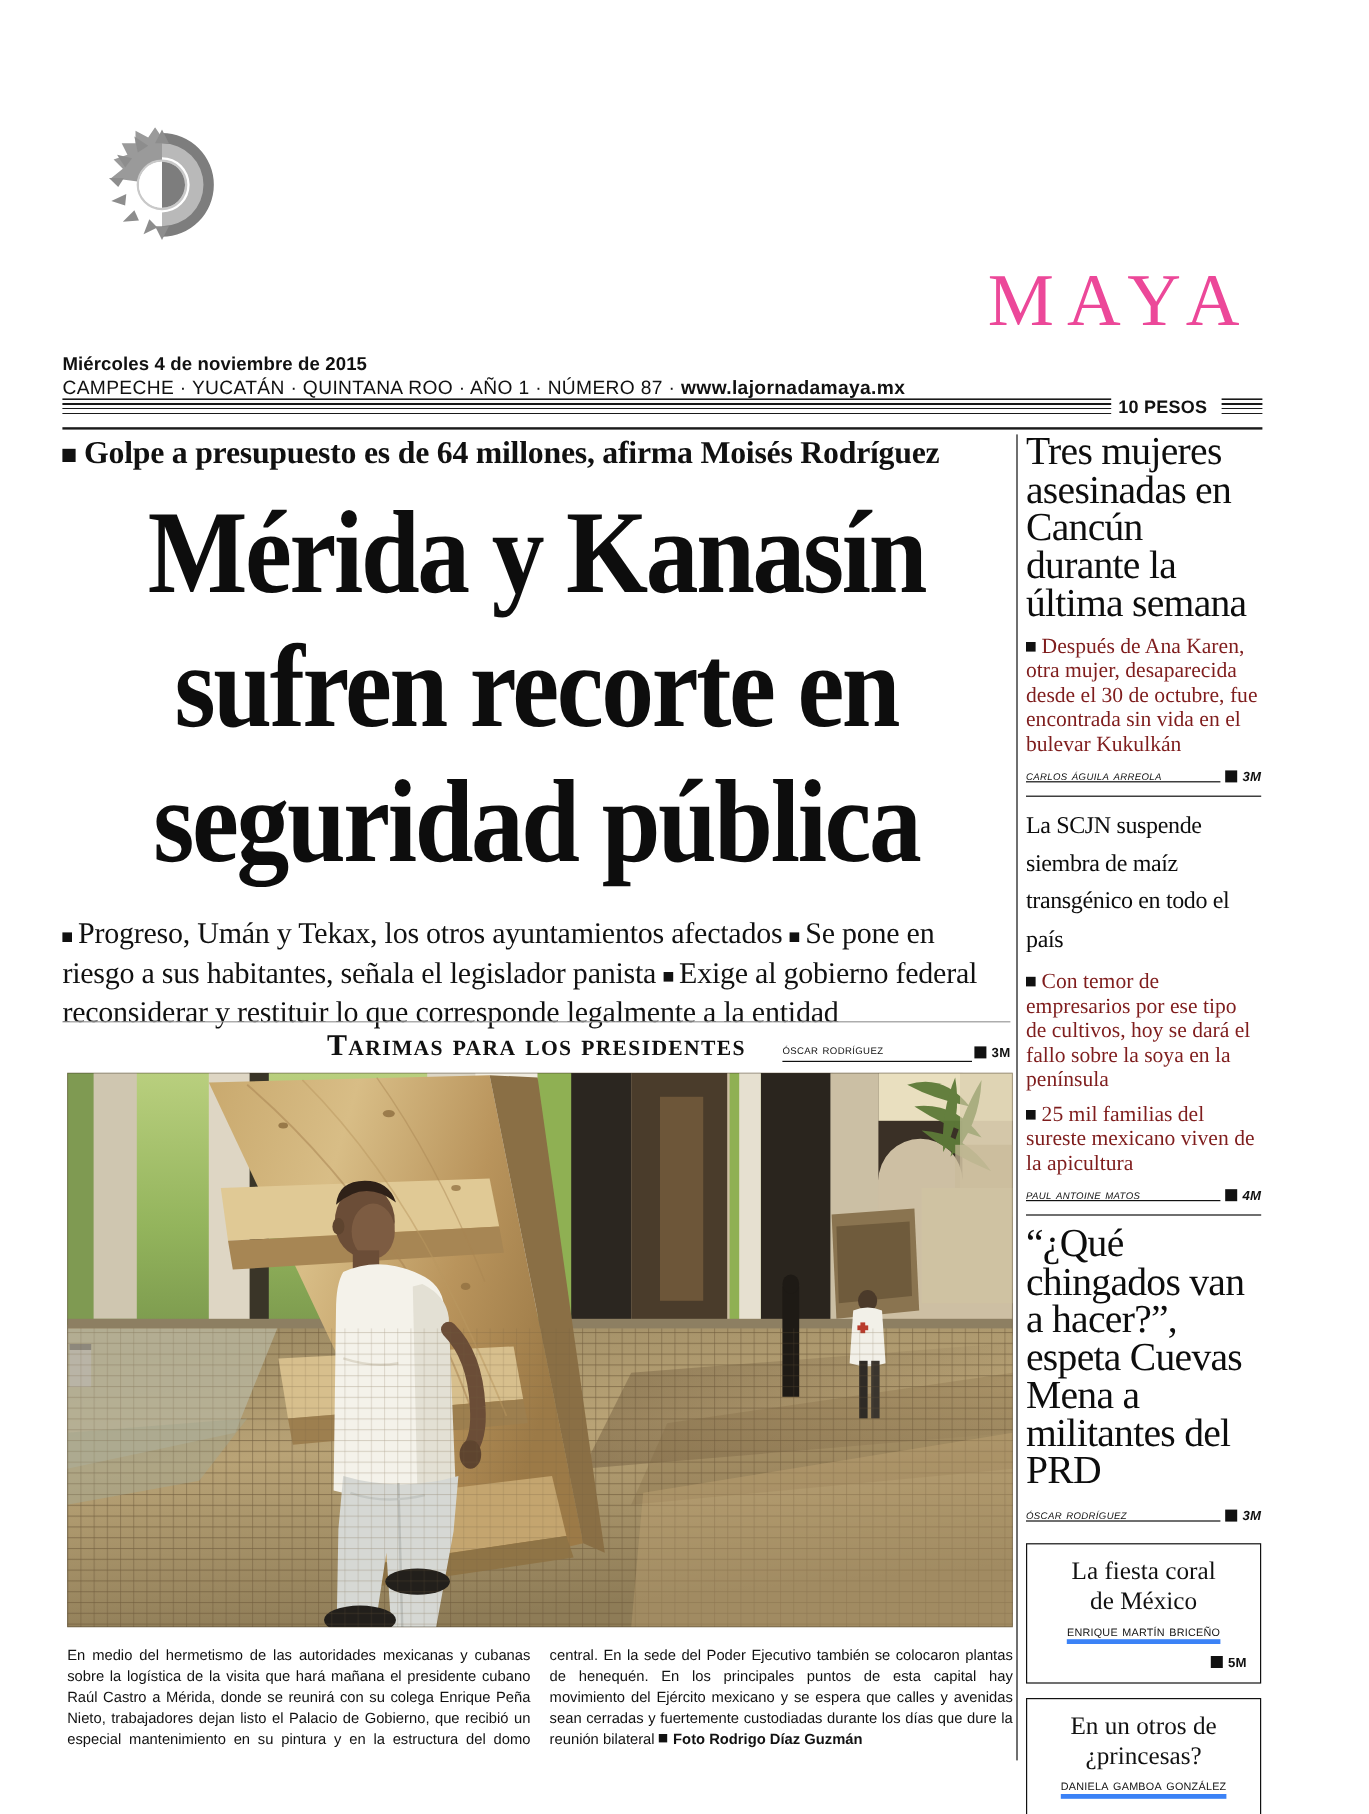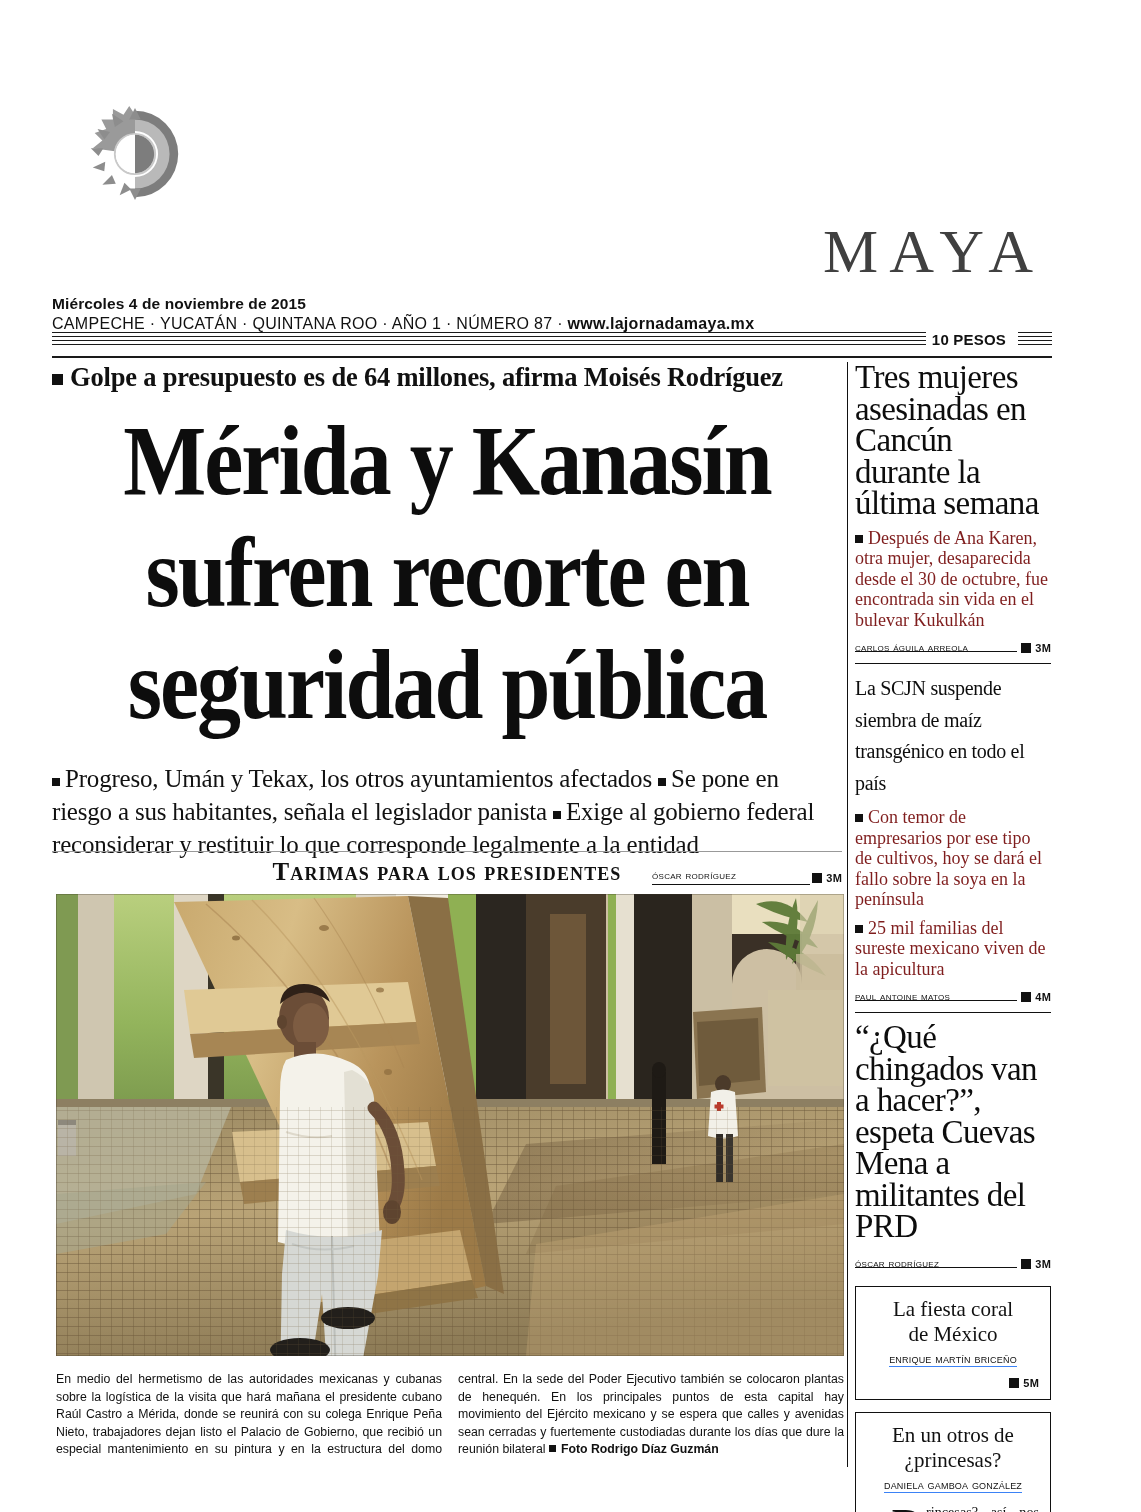--- a/index.html
+++ b/index.html
@@ -300,20 +300,21 @@
   .side-divider {
     height: 1px;
     background: #111;
     margin: 7px 0 9px 0;
   }
 
   .side-byline {
     position: relative;
     height: 19px;
     margin-top: 7px;
+    font-style: italic;
   }
   .side-byline .byline-rule { bottom: 4px; }
 
   
   .box {
     border: 1px solid #111;
     padding: 10px 11px 8px 11px;
     margin-top: 14px;
     position: relative;
   }
@@ -323,21 +324,21 @@
     line-height: 25px;
     text-align: center;
     color: #111;
   }
   .box-author {
     font-family: "Liberation Sans", sans-serif;
     font-size: 12.5px;
     font-variant: small-caps;
     text-transform: lowercase;
     text-align: right;
-    border-bottom: 1px solid #3b82f6;
+    border-bottom: 4px solid #3b82f6;
     display: inline-block;
     letter-spacing: 0.2px;
     margin-top: 5px;
   }
   .box-author-wrap { text-align: center; }
   .box-page {
     text-align: right;
     margin-top: 6px;
   }
   .box-body {
@@ -391,21 +392,21 @@
 
           <circle cx="50" cy="50" r="21" fill="#ffffff"></circle>
           <circle cx="50" cy="50" r="21" fill="none" stroke="#c9c9c9" stroke-width="2"></circle>
 
           <path d="M50 30 A20 20 0 0 1 50 70 Z" fill="#7d7d7d"></path>
           <path d="M50 30 A20 20 0 0 0 50 70 Z" fill="#ffffff"></path>
         </g>
       </svg>
     </div>
 
-    <div class="brand-sub" style="color:#404040;">MAYA</div>
+    <div class="brand-sub" style="color:#ec4899;">MAYA</div>
   </div>
 
   <div class="dateline">
     <div class="dateline-main">Miércoles 4 de noviembre de 2015</div>
     <div class="dateline-sub"><span>CAMPECHE · YUCATÁN · QUINTANA ROO · AÑO 1 · NÚMERO 87 · </span><span class="url">www.lajornadamaya.mx</span></div>
   </div>
 
   <div class="pricebar">
     <div class="stripes-left"></div>
     <div class="stripes-right"></div>

